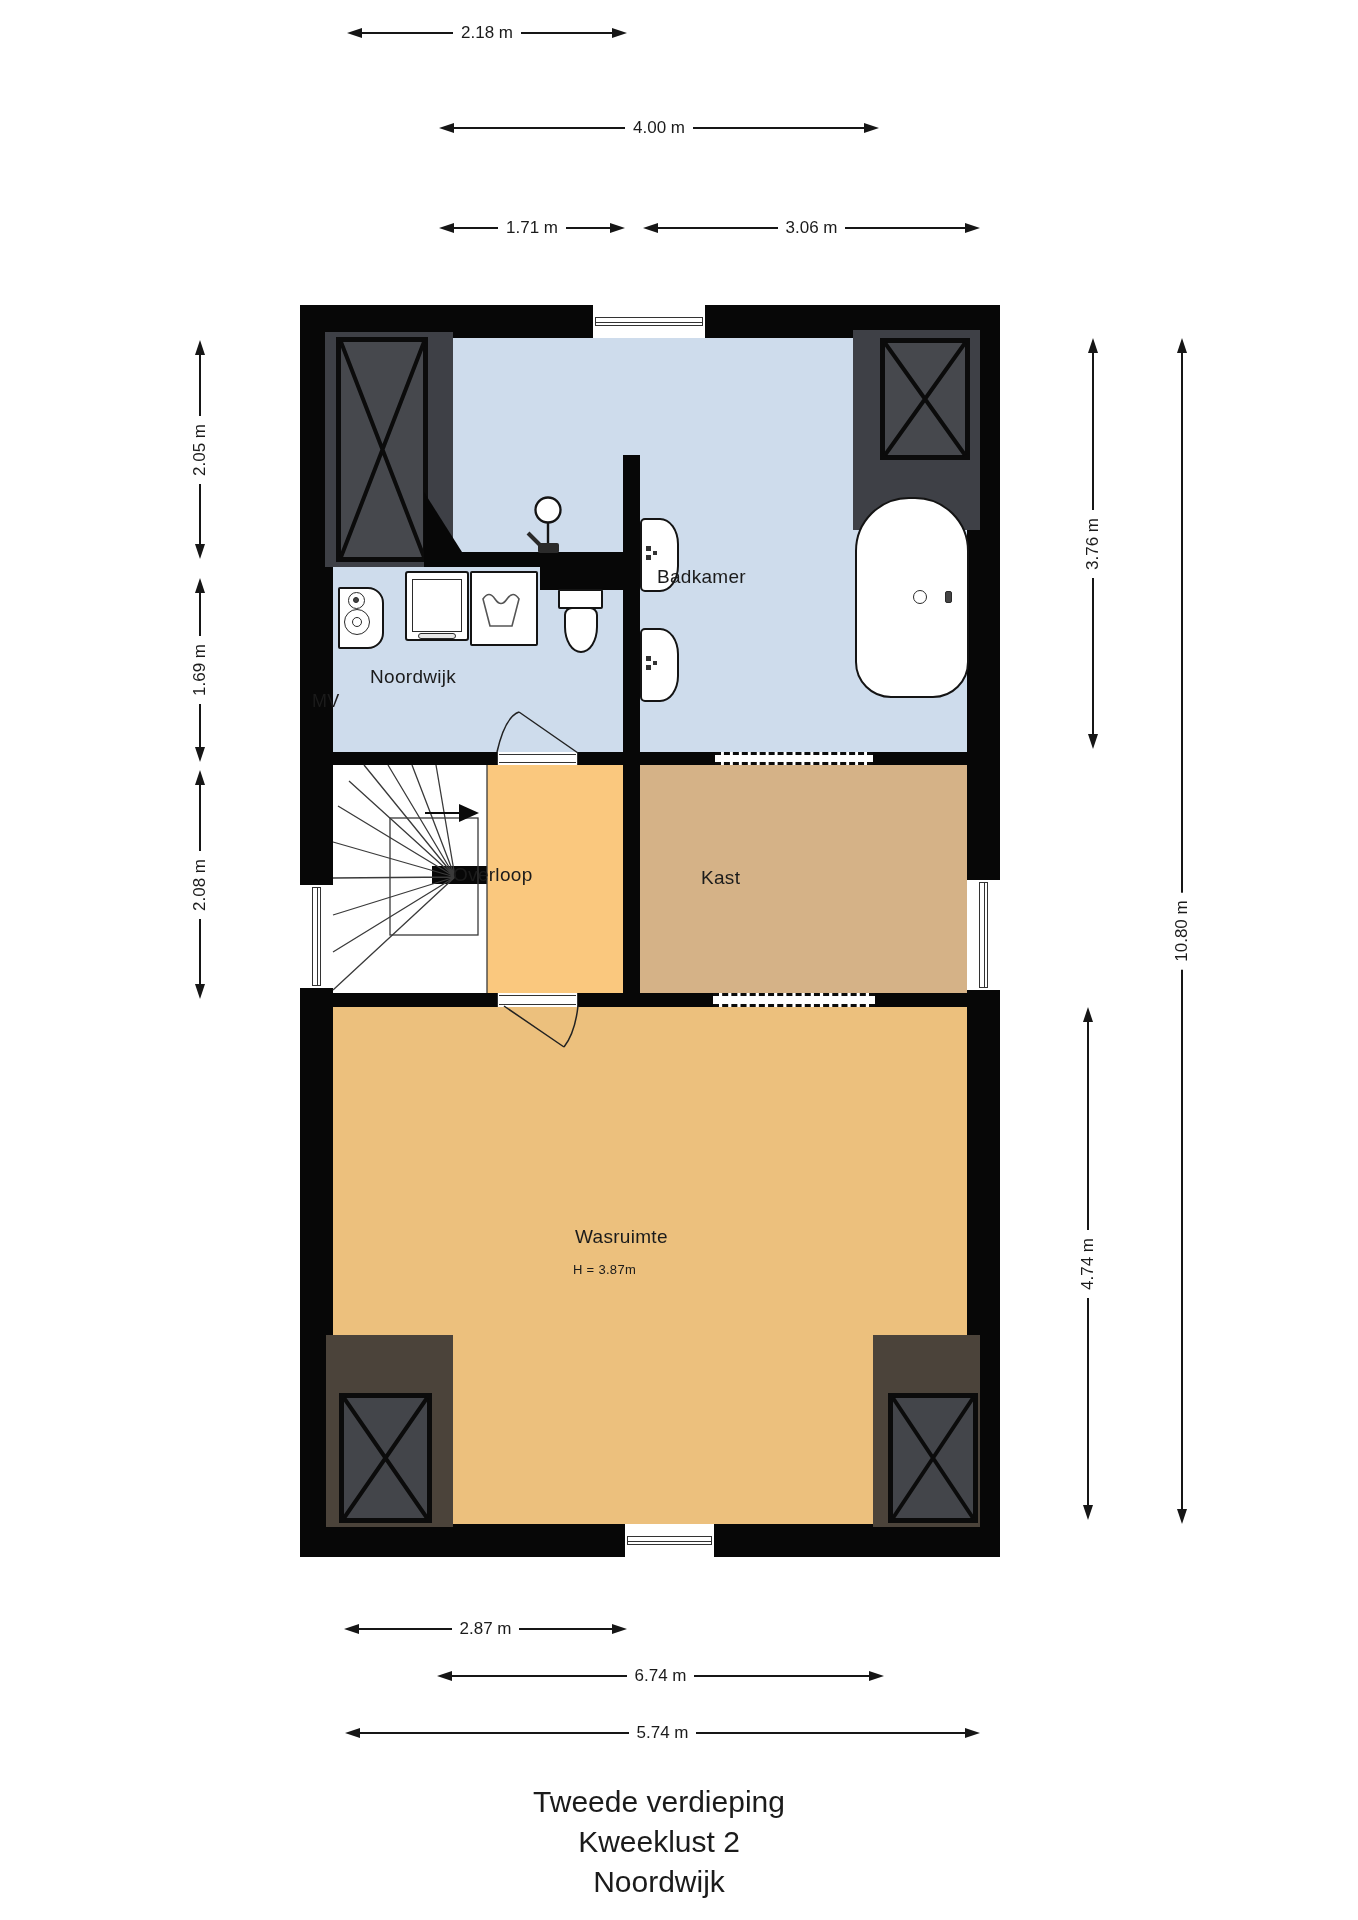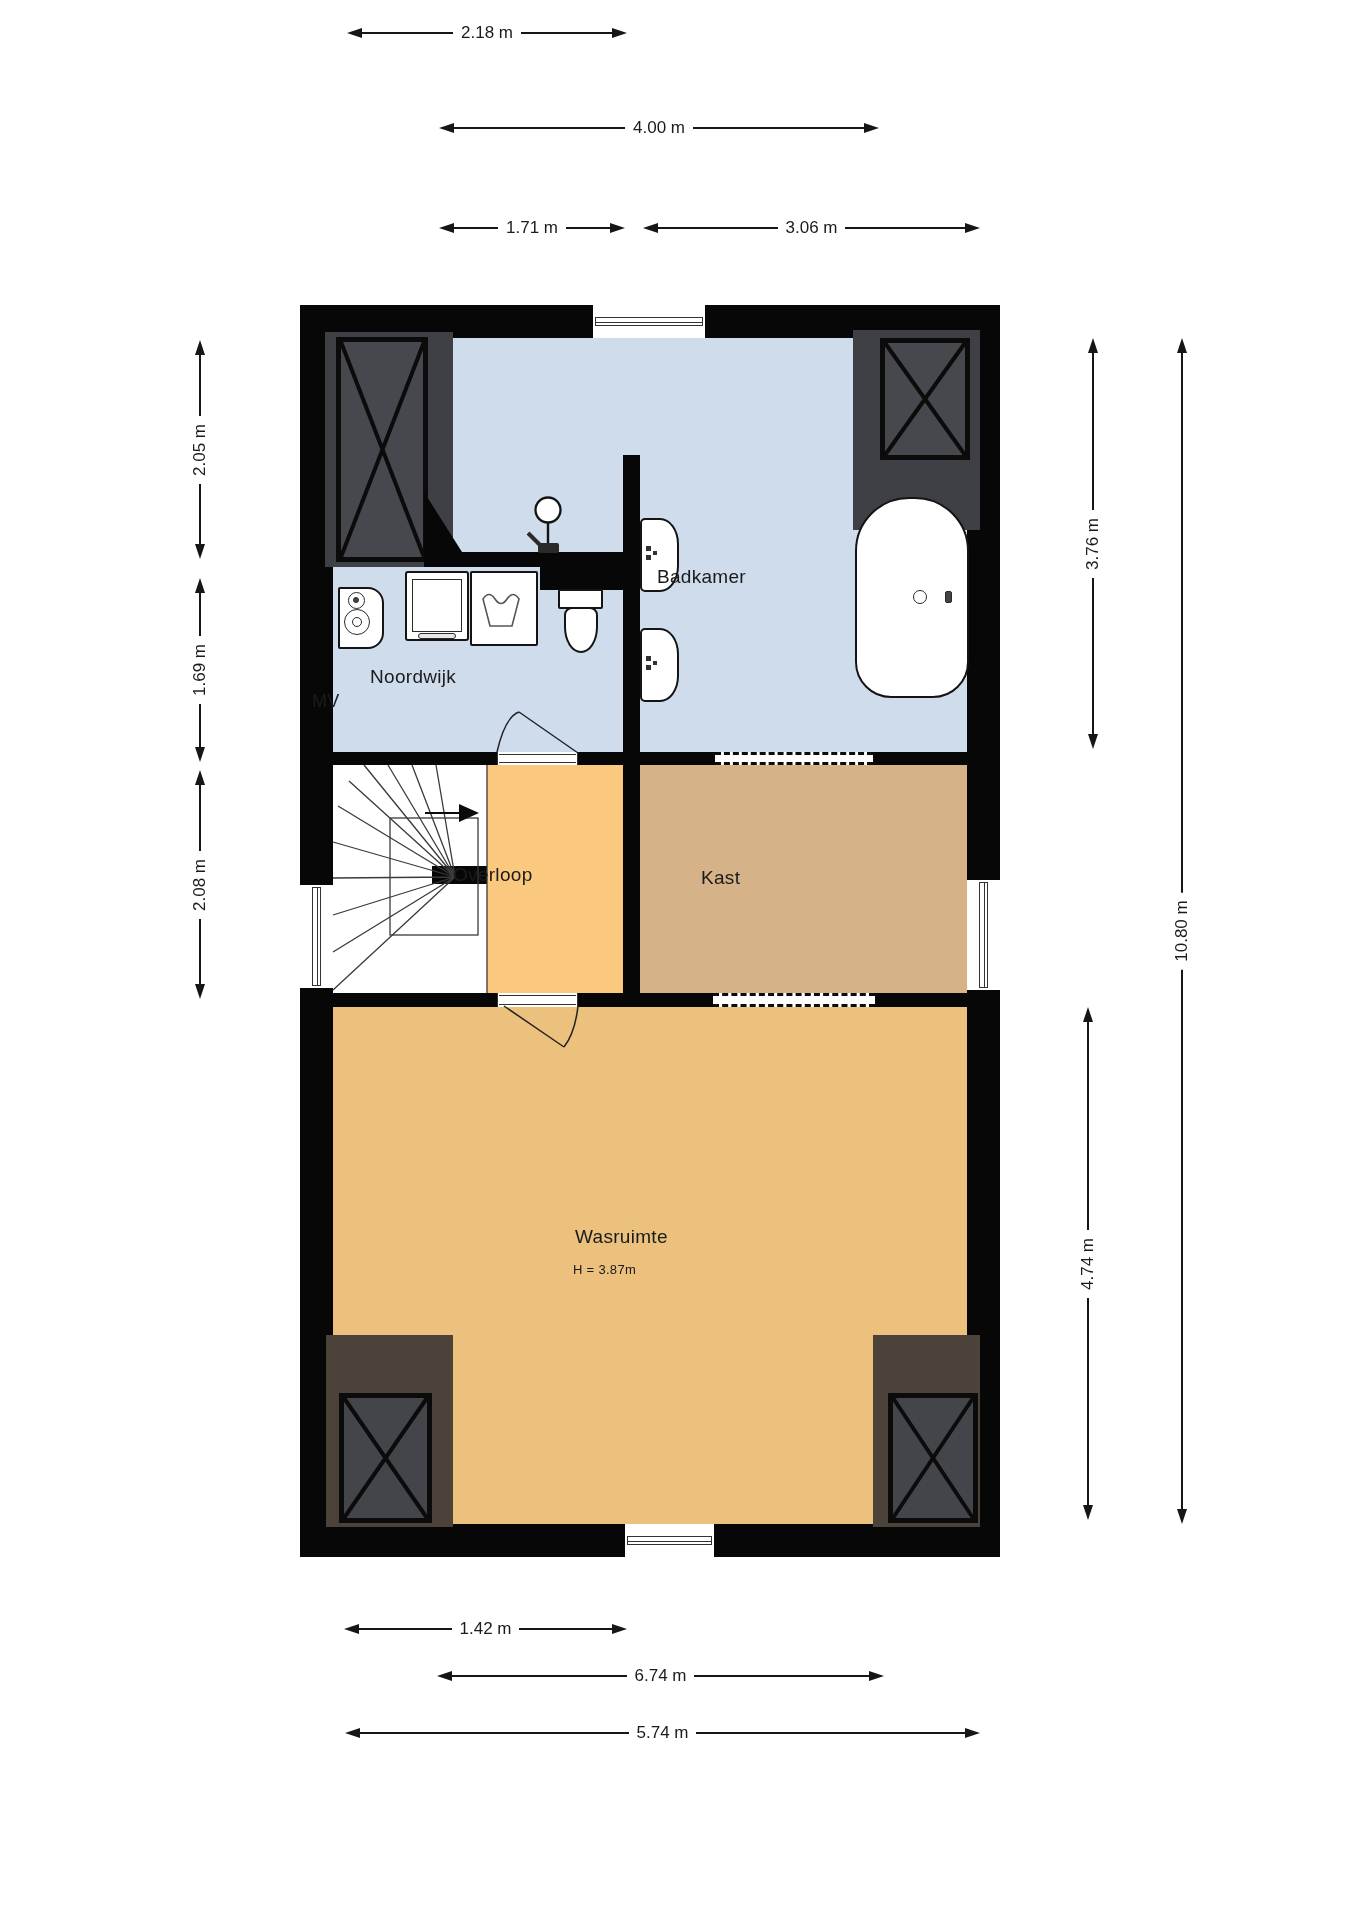--- a/index.html
+++ b/index.html
@@ -234,29 +234,34 @@
     <div class="line"></div>
       <div class="at"></div>
       <div class="ab"></div>
     <span class="dlab">10.80 m</span>
   </div>
 
   <div class="dimh" style="left:344px;top:1629px;width:283px;">
     <div class="line"></div>
       <div class="al"></div>
       <div class="ar"></div>
-    <span class="dlab">1.42 m</span>
+    <span class="dlab">2.87 m</span>
   </div>
   <div class="dimh" style="left:437px;top:1676px;width:447px;">
     <div class="line"></div>
       <div class="al"></div>
       <div class="ar"></div>
     <span class="dlab">6.74 m</span>
   </div>
   <div class="dimh" style="left:345px;top:1733px;width:635px;">
     <div class="line"></div>
       <div class="al"></div>
       <div class="ar"></div>
     <span class="dlab">5.74 m</span>
   </div>
 
+  <div class="title">
+    <div>Tweede verdieping</div>
+    <div>Kweeklust 2</div>
+    <div>Noordwijk</div>
+  </div>
 
 </div>
 
 </body></html>

